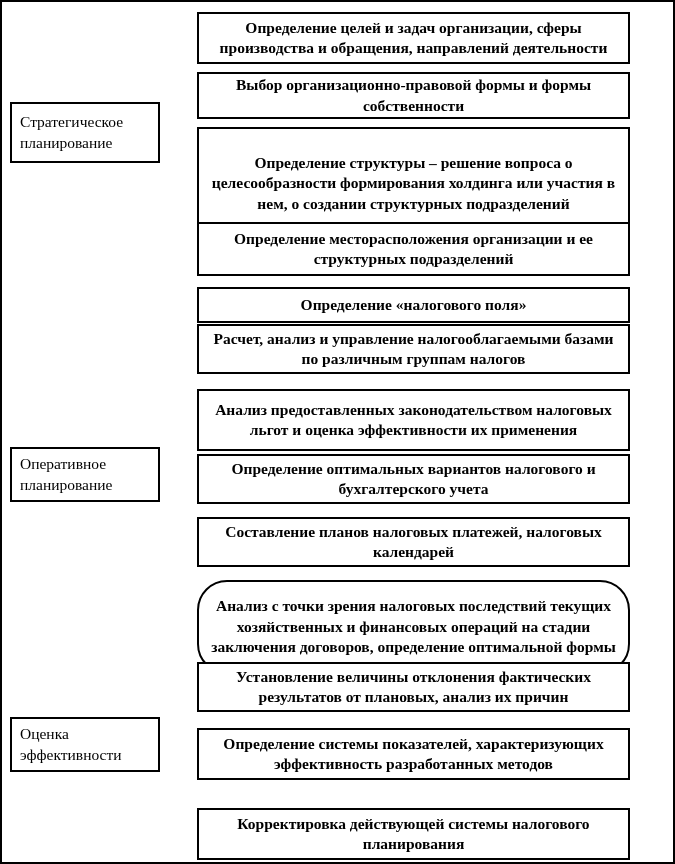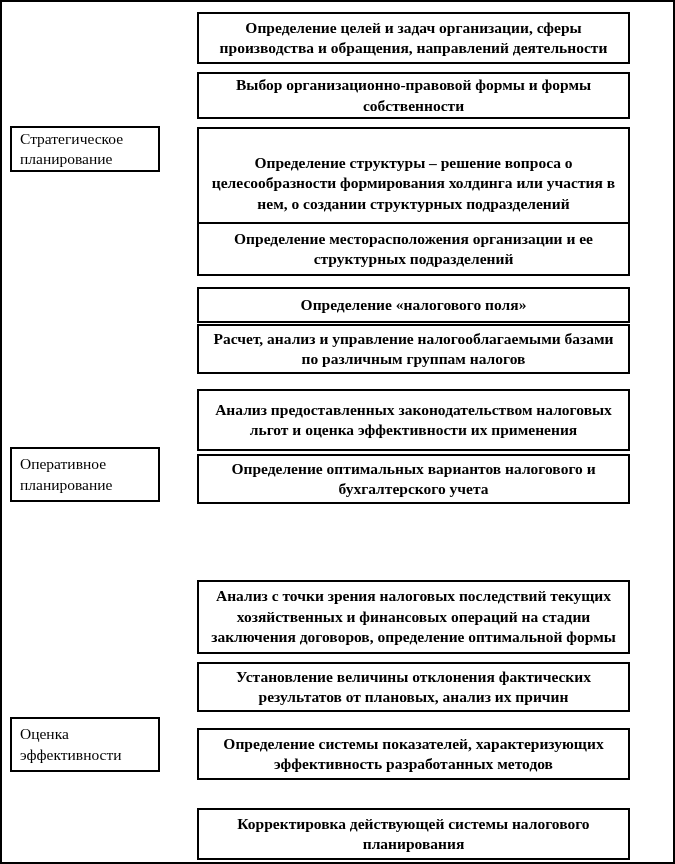--- a/index.html
+++ b/index.html
@@ -50,21 +50,21 @@
     line-height: 1.3;
     padding: 4px 6px 4px 8px;
     color: #000000;
   }
 </style>
 </head>
 <body>
 
 <div class="canvas">
 
-  <div class="stage-box" style="top:100px; height:46px;margin-top:24px;">Стратегическое планирование</div>
+  <div class="stage-box" style="top:100px; height:61px;">Стратегическое планирование</div>
 
   <div class="stage-box" style="top:445px; height:55px;">Оперативное планирование</div>
 
   <div class="stage-box" style="top:715px; height:55px;">Оценка эффективности</div>
 
   <div class="step-box" style="top:10px;  height:52px;">Определение целей и задач организации, сферы производства и обращения, направлений деятельности</div>
 
   <div class="step-box" style="top:70px;  height:47px;">Выбор организационно-правовой формы и формы собственности</div>
 
   <div class="step-box" style="top:125px; height:113px;">Определение структуры – решение вопроса о целесообразности формирования холдинга или участия в нем, о создании структурных подразделений</div>
@@ -72,22 +72,23 @@
   <div class="step-box" style="top:220px; height:54px;">Определение месторасположения организации и ее структурных  подразделений</div>
 
   <div class="step-box" style="top:285px; height:36px;">Определение «налогового поля»</div>
 
   <div class="step-box" style="top:322px; height:50px;">Расчет, анализ и управление налогооблагаемыми базами по различным группам налогов</div>
 
   <div class="step-box" style="top:387px; height:62px;">Анализ предоставленных законодательством налоговых льгот и оценка эффективности их применения</div>
 
   <div class="step-box" style="top:452px; height:50px;">Определение оптимальных вариантов налогового и бухгалтерского  учета</div>
 
+  <div class="step-box" style="top:515px; height:50px;">Составление планов налоговых платежей, налоговых календарей</div>
 
-  <div class="step-box" style="top:578px; height:74px;">Анализ с точки зрения налоговых последствий текущих хозяйственных и финансовых операций на стадии заключения договоров, определение оптимальной формы</div>
+  <div class="step-box" style="top:578px; height:94px;border-radius:30px;">Анализ с точки зрения налоговых последствий текущих хозяйственных и финансовых операций на стадии заключения договоров, определение оптимальной формы</div>
 
   <div class="step-box" style="top:726px; height:52px;">Определение системы показателей, характеризующих эффективность  разработанных методов</div>
 
   <div class="step-box" style="top:660px; height:50px;">Установление величины отклонения фактических результатов  от плановых, анализ их причин</div>
 
   <div class="step-box" style="top:806px; height:52px;">Корректировка действующей системы налогового планирования</div>
 
 </div>
 
 </body></html>

